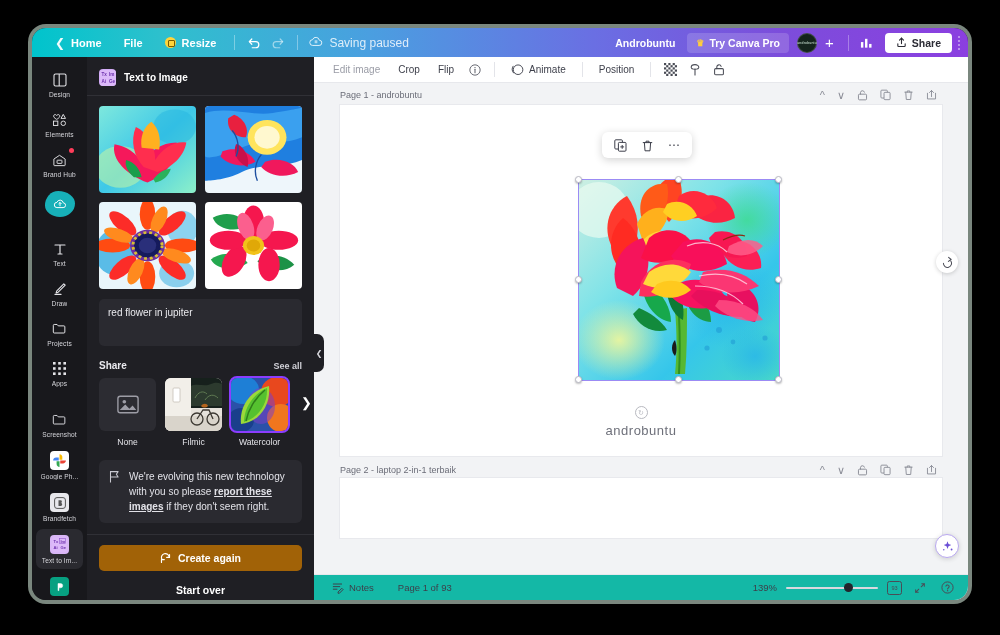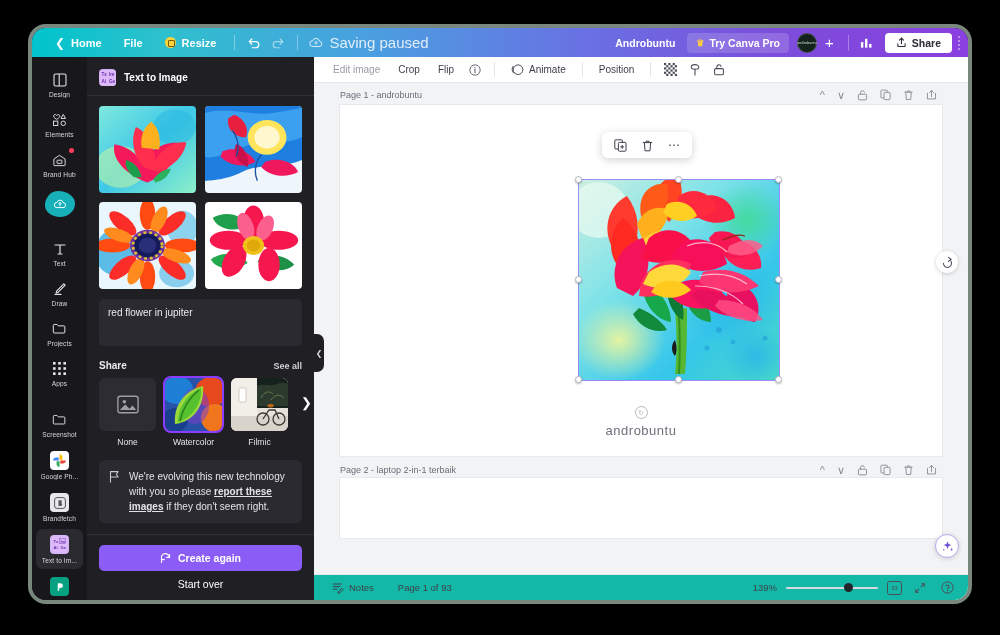--- a/index.html
+++ b/index.html
@@ -51,22 +51,22 @@
   .resize-dot {
     width: 11px; height: 11px; border-radius: 50%;
     background: #ffd43b; display: inline-block;
     position: relative;
   }
   .resize-dot::after{
     content:""; position:absolute; left:3px; top:3px;
     width:5px; height:5px; border:1px solid #7a5c00; border-radius:1px;
   }
   .saving {
-    display: flex; align-items: center; gap: 6px;
-    font-size: 15px; color: rgba(255,255,255,.82);
+    display: flex; align-items: flex-start; gap: 6px;
+    font-size: 12px; color: rgba(255,255,255,.82);
     margin-left: 4px;
   }
   .tb-right {
     margin-left: auto; display: flex; align-items: center;
     gap: 0; padding-right: 8px;
   }
   .brandname { font-size: 10.5px; font-weight: bold; padding: 0 12px; }
   .try-pro {
     display: flex; align-items: center; gap: 5px;
     background: rgba(255,255,255,.16);
@@ -190,27 +190,27 @@
     margin-top: 13px; background:#2a2a30; border-radius:6px;
     padding: 9px 10px; display:flex; gap:9px; align-items:flex-start;
   }
   .notice-icon { font-size: 11px; color:#c9c9d1; padding-top:1px; }
   .notice-text { font-size: 10px; line-height: 1.5; color: #e2e2e8; }
   .notice-text u { text-decoration: underline; font-weight: bold; }
 
   .panel-rule2 { height:1px; background:#303036; margin: 11px -12px 10px; }
   .btn-primary {
     width: 100%; height: 26px; border-radius: 5px;
-    background: #8b5cf6; color: #fff; font-size: 10.5px; font-weight: bold;
+    background: #a16207; color: #fff; font-size: 10.5px; font-weight: bold;
     display:flex; align-items:center; justify-content:center; gap:7px;
   }
   .btn-secondary {
     width: 100%; height: 24px; margin-top: 7px;
-    background: transparent; color: #fff; font-size: 10.5px; font-weight: normal;
-    display:flex; align-items:flex-start; justify-content:center;
+    background: transparent; color: #fff; font-size: 10.5px; font-weight: bold;
+    display:flex; align-items:center; justify-content:center;
   }
 
   .collapse-handle {
     position: absolute; left: 282px; top: 306px;
     width: 10px; height: 38px;
     background: #1f1f24;
     border-radius: 0 7px 7px 0;
     display:flex; align-items:center; justify-content:center;
     color:#d4d4da; font-size: 8px;
     z-index: 5;
@@ -677,37 +677,20 @@
         <div class="style-img">
           <svg width="22" height="19" viewBox="0 0 24 20">
                 <rect x="1" y="1" width="22" height="18" rx="2.5" fill="none" stroke="#9d9da6" stroke-width="1.5"></rect>
                 <circle cx="8" cy="7" r="2" fill="#9d9da6"></circle>
                 <path d="M3 16l6-6 4.5 4.5L17 11l4 5z" fill="#9d9da6"></path>
               </svg>
         </div>
         <div class="style-name">None</div>
       </div>
 
-      <div class="style-cell selected">
-        <div class="style-img">
-          <svg width="57" height="53" viewBox="0 0 57 53" preserveAspectRatio="none">
-            <rect width="57" height="53" fill="#2a51a8"></rect>
-            <ellipse cx="12" cy="12" rx="16" ry="14" fill="#1e7fd6"></ellipse>
-            <ellipse cx="46" cy="14" rx="16" ry="15" fill="#e8481e"></ellipse>
-            <ellipse cx="50" cy="40" rx="14" ry="14" fill="#f0761e"></ellipse>
-            <ellipse cx="10" cy="42" rx="13" ry="12" fill="#1a3f8c"></ellipse>
-            <ellipse cx="30" cy="28" rx="14" ry="18" fill="#7b3fc4" opacity=".55"></ellipse>
-            <path d="M38 8C20 12 8 28 10 46c18-2 30-18 28-38z" fill="#9bd93a"></path>
-            <path d="M36 10C22 16 13 30 13 44c14-4 24-18 23-34z" fill="#55c12f"></path>
-            <path d="M34 12C24 20 17 32 15 43" stroke="#2f7d1a" stroke-width="1.5" fill="none"></path>
-          </svg>
-        </div>
-        <div class="style-name">Watercolor</div>
-      </div>
-
       <div class="style-cell">
         <div class="style-img">
           <svg width="57" height="53" viewBox="0 0 57 53" preserveAspectRatio="none">
             <rect width="57" height="53" fill="#e6e2db"></rect>
             <rect x="0" y="0" width="26" height="53" fill="#f2efe9"></rect>
             <rect x="26" y="0" width="31" height="30" fill="#16201c"></rect>
             <path d="M26 8c6-3 14 1 20-2s11 0 11 0v22H26z" fill="#2c3a2e"></path>
             <g stroke="#5f7a52" stroke-width="1" fill="none">
                   <path d="M30 20c3-6 8-8 12-4"></path>
                   <path d="M40 22c4-6 9-6 13-2"></path>
@@ -716,20 +699,37 @@
             <rect x="0" y="38" width="57" height="15" fill="#d9d4cb"></rect>
             <g stroke="#3e3a34" stroke-width="1.3" fill="none">
               <circle cx="32" cy="41" r="6"></circle>
                   <circle cx="48" cy="41" r="6"></circle>
               <path d="M32 41l6-9h6l4 9M38 32h6"></path>
             </g>
             <path d="M36 28c2-3 6-3 7 0-2 2-5 2-7 0z" fill="#b4651e"></path>
           </svg>
         </div>
         <div class="style-name">Filmic</div>
+      </div>
+
+      <div class="style-cell selected">
+        <div class="style-img">
+          <svg width="57" height="53" viewBox="0 0 57 53" preserveAspectRatio="none">
+            <rect width="57" height="53" fill="#2a51a8"></rect>
+            <ellipse cx="12" cy="12" rx="16" ry="14" fill="#1e7fd6"></ellipse>
+            <ellipse cx="46" cy="14" rx="16" ry="15" fill="#e8481e"></ellipse>
+            <ellipse cx="50" cy="40" rx="14" ry="14" fill="#f0761e"></ellipse>
+            <ellipse cx="10" cy="42" rx="13" ry="12" fill="#1a3f8c"></ellipse>
+            <ellipse cx="30" cy="28" rx="14" ry="18" fill="#7b3fc4" opacity=".55"></ellipse>
+            <path d="M38 8C20 12 8 28 10 46c18-2 30-18 28-38z" fill="#9bd93a"></path>
+            <path d="M36 10C22 16 13 30 13 44c14-4 24-18 23-34z" fill="#55c12f"></path>
+            <path d="M34 12C24 20 17 32 15 43" stroke="#2f7d1a" stroke-width="1.5" fill="none"></path>
+          </svg>
+        </div>
+        <div class="style-name">Watercolor</div>
       </div>
       <div class="style-arrow">❯</div>
     </div>
 
     <div class="notice">
       <span class="notice-icon">
         <svg width="11" height="13" viewBox="0 0 11 13">
               <path d="M1.5 12.5V1M1.5 1.6h7.6L7.4 4.3l1.7 2.7H1.5" fill="none" stroke="#c9c9d1" stroke-width="1.05" stroke-linejoin="round"></path>
             </svg>
       </span>

